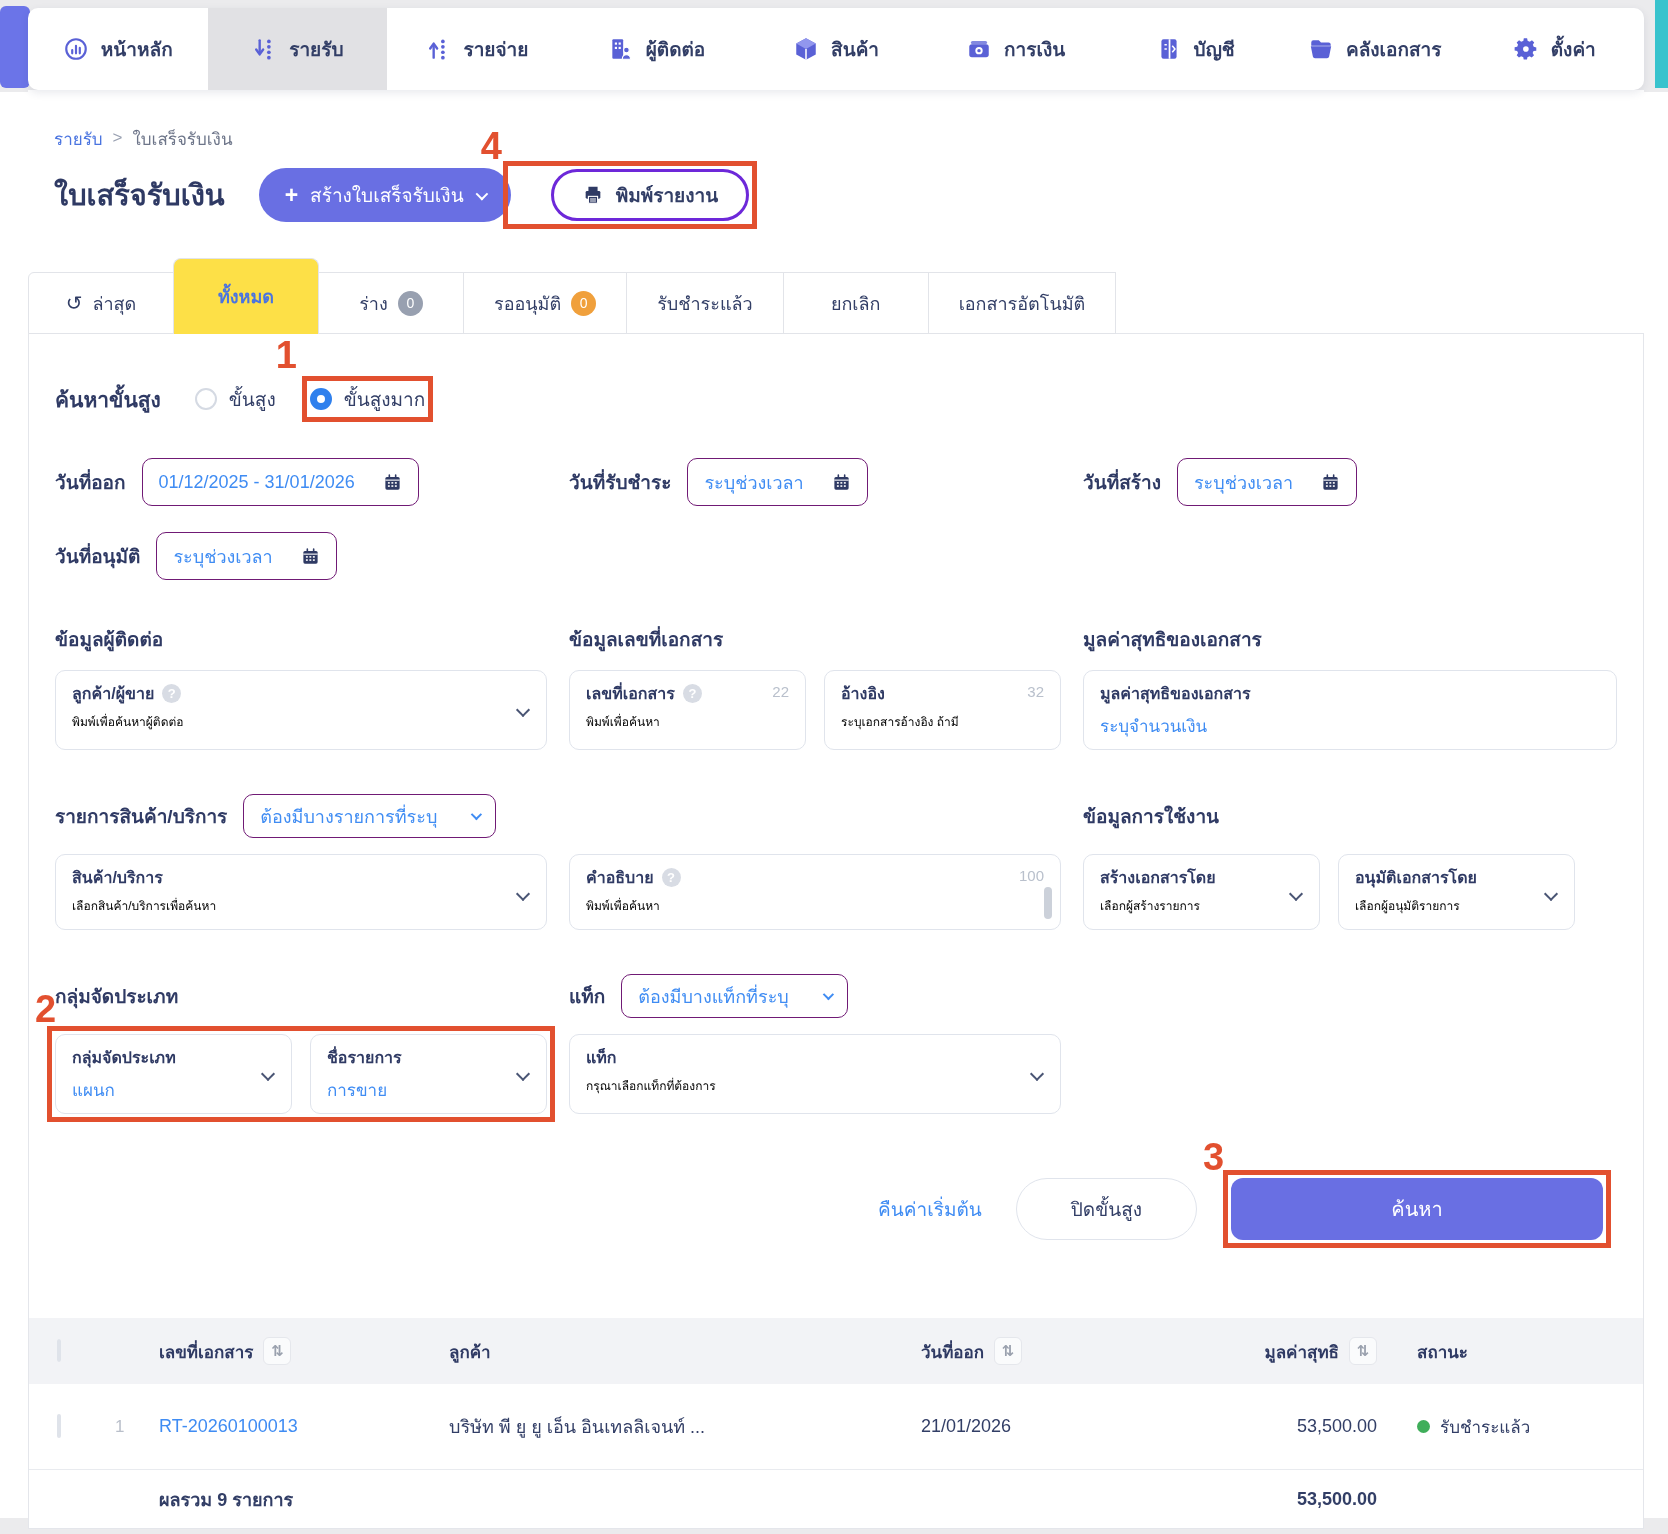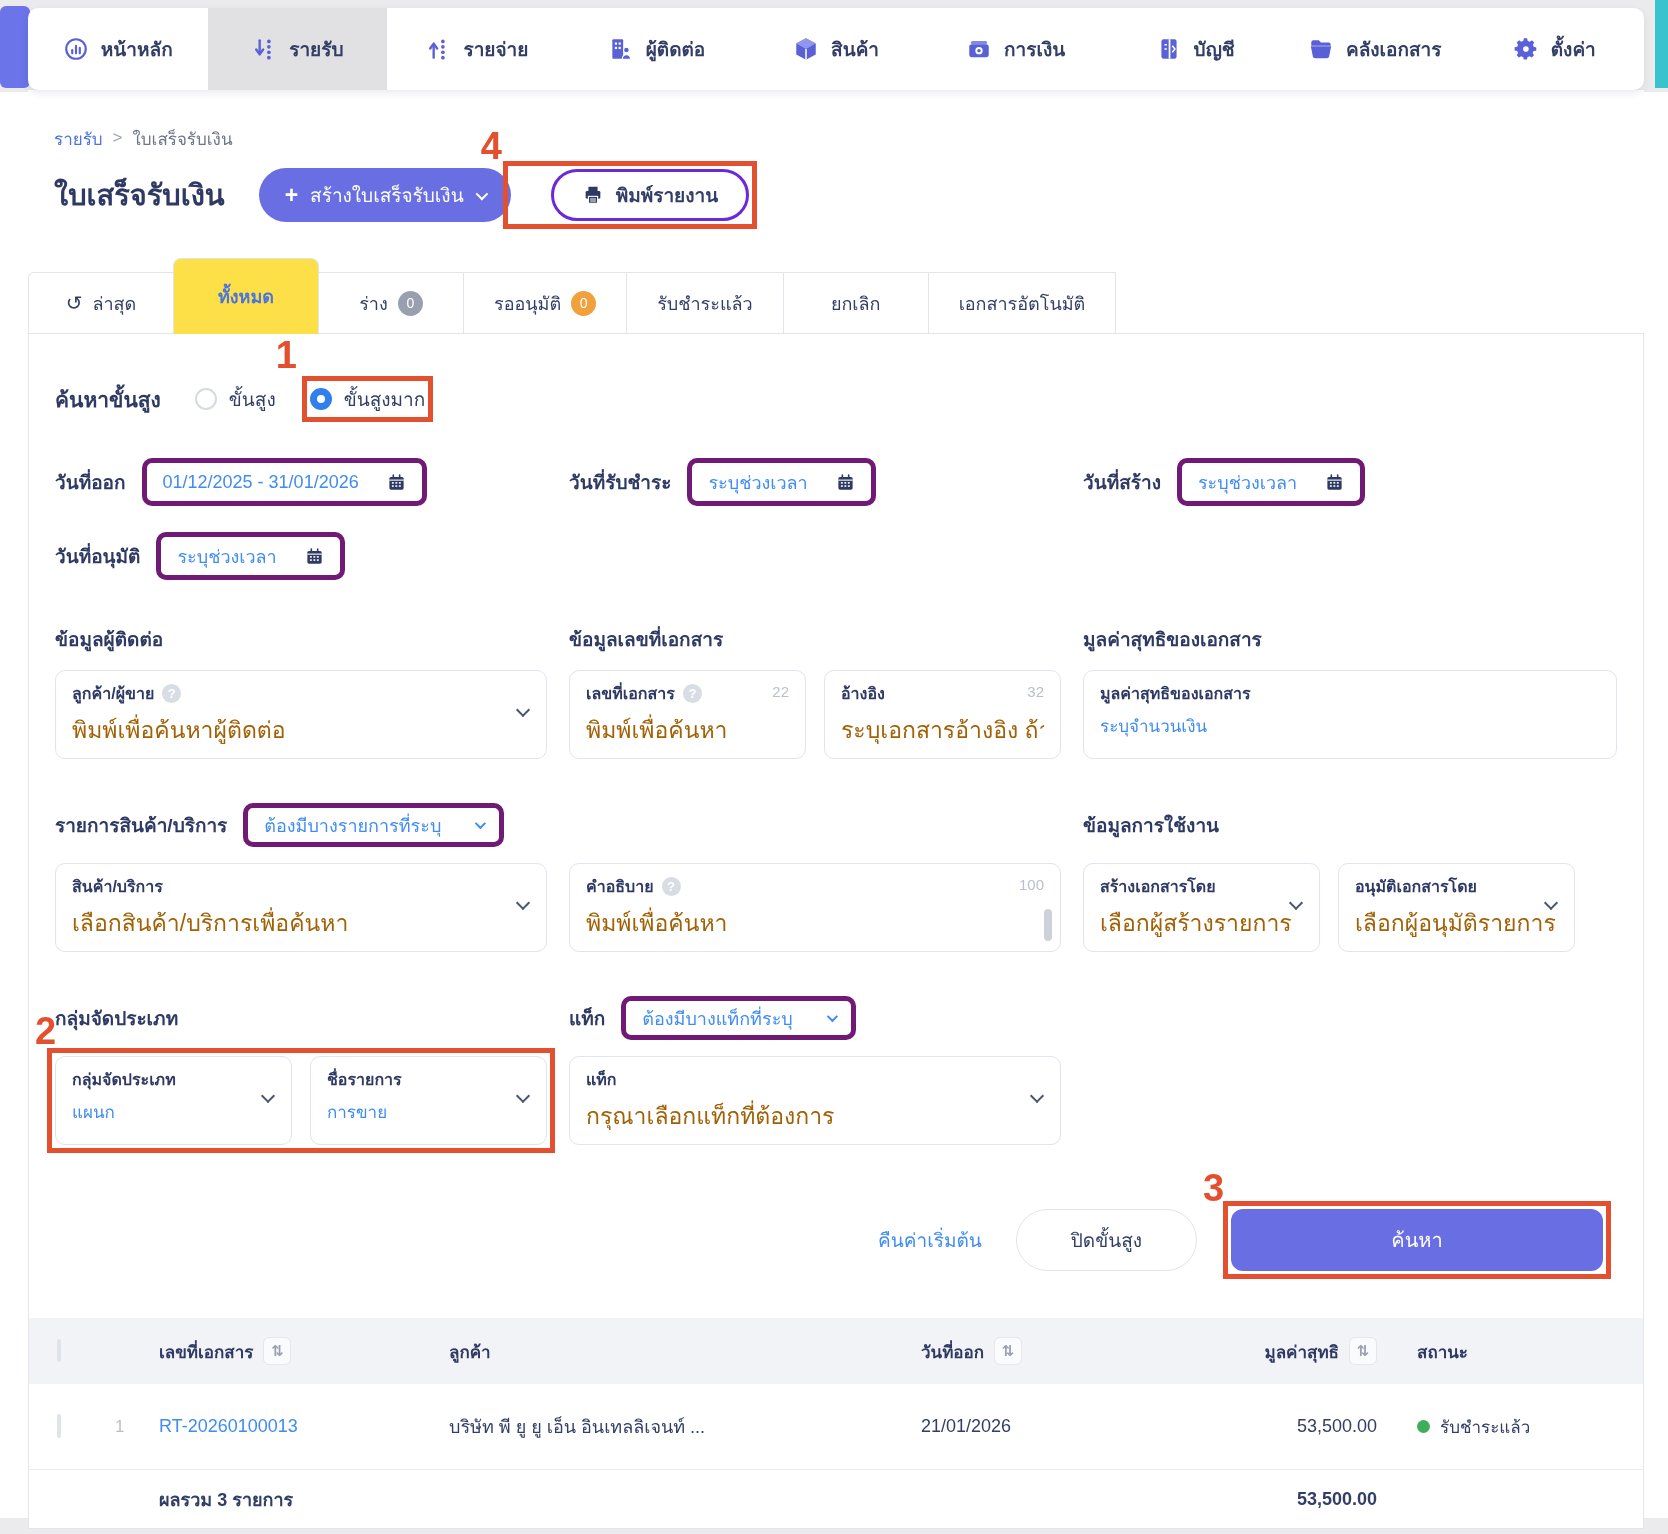--- a/index.html
+++ b/index.html
@@ -78,36 +78,36 @@
   .adv-row { display:flex; align-items:center; gap:34px; height:42px; }
   .adv-title { font-size:21px; font-weight:700; color:#2f3a64; }
   .radio-opt { display:flex; align-items:center; gap:12px; font-size:19px; cursor:pointer; }
   .radio { width:22px; height:22px; border-radius:50%; border:2px solid #d5dae3; background:#fff; }
   .radio.sel { border:7px solid #2f80ed; }
 
   .dates-row { margin-top:38px; align-items:center; }
   .date-group { display:flex; align-items:center; gap:16px; }
   .date-label { font-size:19px; font-weight:700; color:#2f3a64; white-space:nowrap; }
   .chip {
-    border:5px solid #701a75; border-radius:10px; height:48px; padding:0 16px;
+    border:1px solid #701a75; border-radius:10px; height:48px; padding:0 16px;
     display:inline-flex; align-items:center; gap:28px; font-size:18px; color:#3f8cf3; cursor:pointer; background:#fff;
     white-space:nowrap; font-family:inherit;
   }
   .cal { color:#2f3a64; display:inline-flex; }
   .row2 { margin-top:26px; }
 
   .sec-head { font-size:19px; font-weight:700; color:#2f3a64; }
   .heads-row { margin-top:44px; align-items:center; }
   .fields-row { margin-top:16px; }
   .field {
     border:1px solid #e0e4ec; border-radius:10px; min-height:76px; padding:10px 16px;
     position:relative; cursor:pointer; background:#fff;
   }
   .f-label { font-size:16px; font-weight:700; color:#2f3a64; display:flex; align-items:center; gap:8px; }
-  .f-ph { margin-top:6px; font-size:23px; color:#a16207; white-space:nowrap; overflow:hidden; }
+  .f-ph { margin-top:6px; font-size:12px; color:#000000; white-space:nowrap; overflow:hidden; }
   .f-val { margin-top:6px; font-size:17px; color:#3f8cf3; }
   .f-counter { position:absolute; right:16px; top:12px; font-size:15px; color:#b9c0cc; }
   .chev { position:absolute; right:18px; top:34px; width:10px; height:10px; border-right:2px solid #4a5574; border-bottom:2px solid #4a5574; transform:rotate(45deg); }
   .chev-inline { display:inline-block; width:8px; height:8px; border-right:2px solid #3f8cf3; border-bottom:2px solid #3f8cf3; transform:rotate(45deg) translateY(-2px); margin-left:6px; }
   .help { width:19px; height:19px; border-radius:50%; background:#d8dce4; color:#fff; font-size:13px; display:inline-flex; align-items:center; justify-content:center; }
   .help::before { content:"?"; }
   .two-small { display:flex; gap:18px; }
   .two-small .field { width:237px; }
   .scrollbar-handle { position:absolute; right:8px; bottom:10px; width:8px; height:32px; border-radius:4px; background:#ccd1da; }
 
@@ -587,21 +587,21 @@
         <div class="cell-right">53,500.00</div>
         <div class="status">
           <span class="dot"></span>
           <span>รับชำระแล้ว</span>
         </div>
       </div>
 
       <div class="trow tfoot">
         <div></div>
         <div></div>
-        <div>ผลรวม 3 รายการ</div>
+        <div>ผลรวม 9 รายการ</div>
         <div></div>
         <div></div>
         <div class="cell-right">53,500.00</div>
         <div></div>
       </div>
     </div>
   </div>
 </div>
 
 </body></html>

